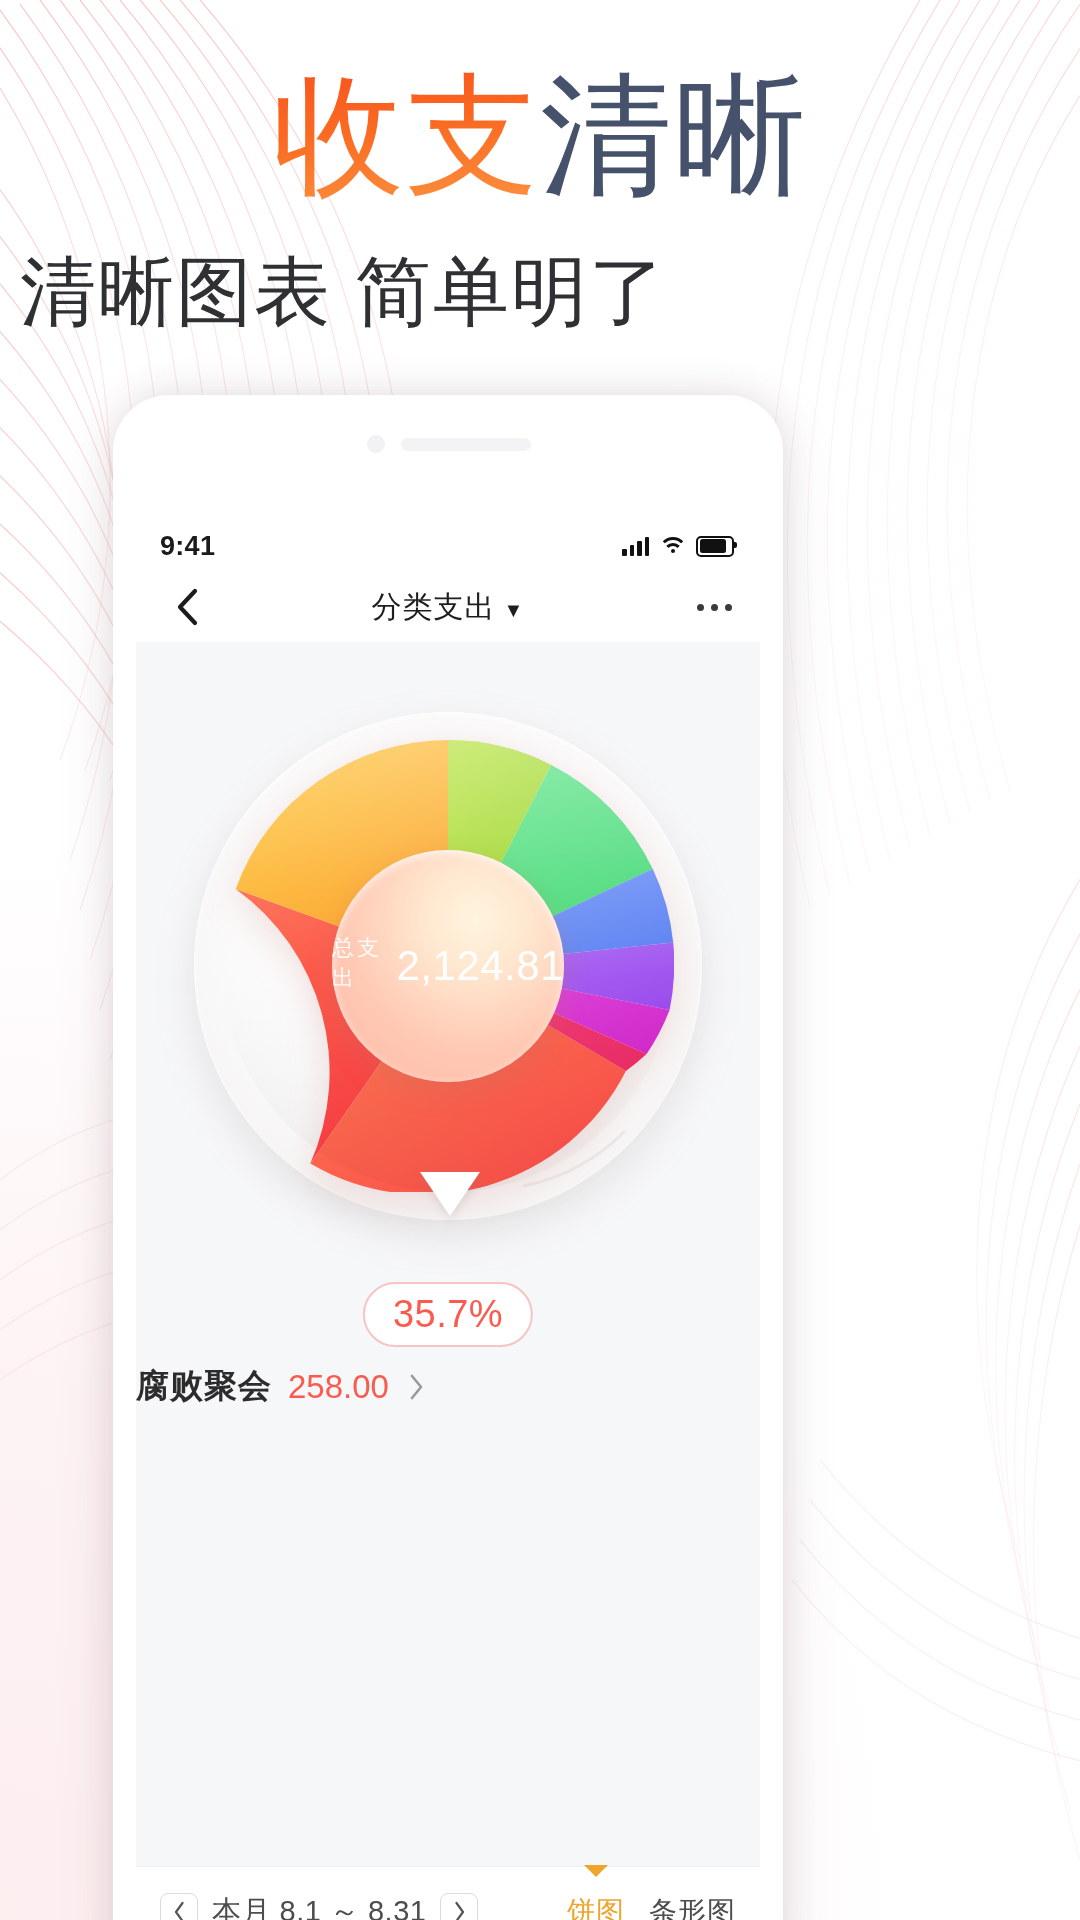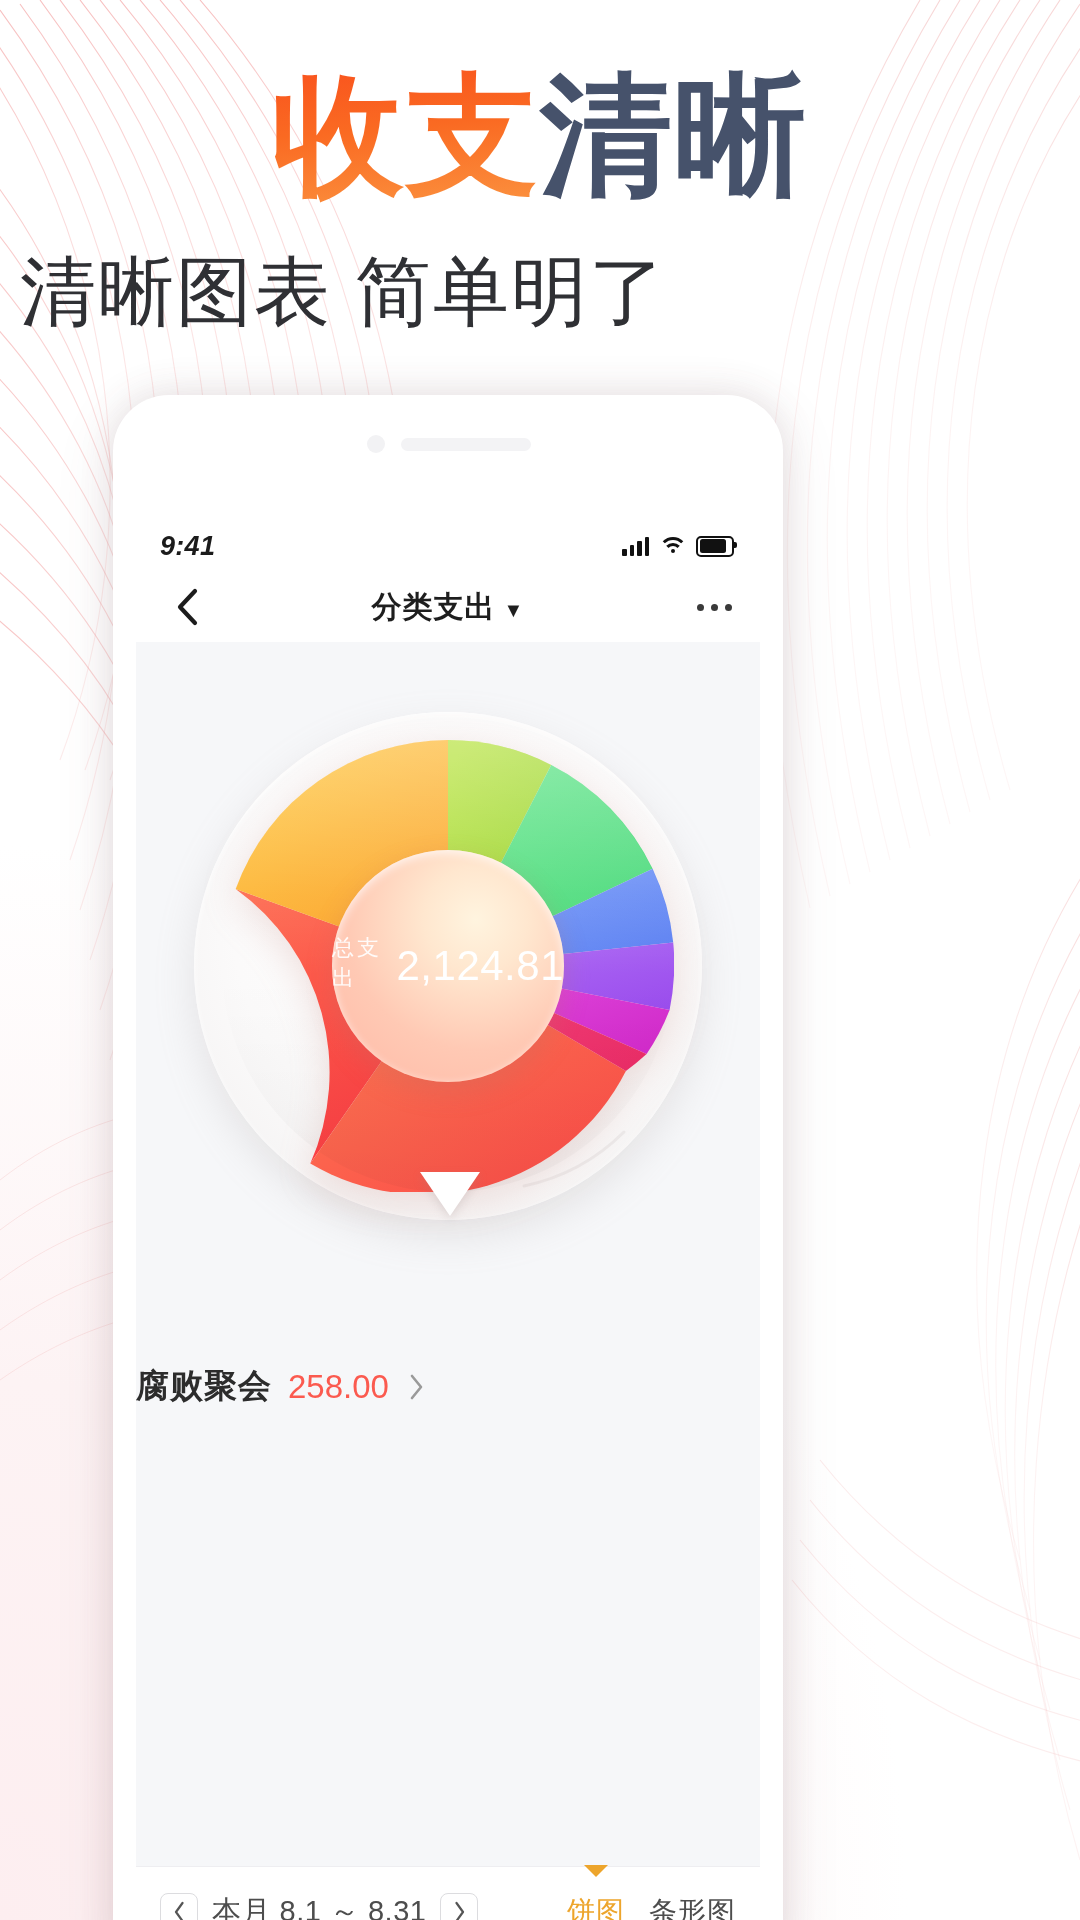--- a/index.html
+++ b/index.html
@@ -14,21 +14,21 @@
       background:
         radial-gradient(120% 80% at 0% 100%, #fdeef0 0%, #fdf3f4 35%, #ffffff 70%),
         radial-gradient(90% 60% at 100% 20%, #fdf0f1 0%, #ffffff 60%),
         linear-gradient(160deg,#ffffff 0%,#fdf6f7 45%,#fbeff1 100%);
   }
   .bg svg{position:absolute;inset:0;width:1080px;height:1920px;}
 
   
   .headline{
     position:absolute;top:62px;left:0;width:1080px;text-align:center;z-index:5;
-    font-size:132px;line-height:1.12;font-weight:700;letter-spacing:2px;
+    font-size:132px;line-height:1.12;font-weight:400;letter-spacing:2px;
     white-space:nowrap;
   }
   .headline .h-orange{
     background:linear-gradient(175deg,#f9511d 0%,#fa6a22 45%,#fb9340 100%);
     -webkit-background-clip:text;background-clip:text;color:transparent;
     -webkit-text-fill-color:transparent;
   }
   .headline .h-dark{color:#46526b;}
   .subtitle{
     position:absolute;top:242px;left:0;width:1080px;text-align:left;z-index:5;
@@ -48,21 +48,21 @@
 
   .screen{
     position:absolute;left:23px;top:125px;width:624px;height:1436px;
     background:#f6f7f9;overflow:hidden;
   }
 
   
   .statusbar{
     position:relative;height:52px;background:#ffffff;
     display:flex;align-items:center;justify-content:space-between;
-    padding:0 26px 0 24px;box-sizing:border-box;font-style:italic;
+    padding:0 26px 0 24px;box-sizing:border-box;
   }
   .sb-time{font-size:27px;font-weight:700;color:#1b1b1b;letter-spacing:.3px;}
   .sb-icons{display:flex;align-items:center;gap:11px;}
   .sig{display:flex;align-items:flex-end;gap:3px;height:19px;}
   .sig i{display:block;width:4.5px;background:#111;border-radius:1px;}
   .sig i:nth-child(1){height:7px;}
   .sig i:nth-child(2){height:11px;}
   .sig i:nth-child(3){height:15px;}
   .sig i:nth-child(4){height:19px;}
   .wifi{width:25px;height:19px;position:relative;}
@@ -79,21 +79,21 @@
 
   
   .navbar{
     position:relative;height:70px;background:#ffffff;
     display:flex;align-items:center;box-sizing:border-box;padding:0 28px;
   }
   .nav-back{width:46px;height:46px;display:flex;align-items:center;justify-content:center;}
   .nav-back svg{display:block;}
   .nav-title{
     position:absolute;left:0;width:624px;text-align:center;
-    font-size:30px;font-weight:700;color:#1e1e1e;letter-spacing:1px;
+    font-size:30px;font-weight:400;color:#1e1e1e;letter-spacing:1px;
     pointer-events:none;
   }
   .nav-title .caret{font-size:20px;margin-left:8px;color:#1e1e1e;}
   .nav-more{margin-left:auto;display:flex;gap:7px;align-items:center;z-index:2;}
   .nav-more span{width:7px;height:7px;border-radius:50%;background:#3a3a3a;display:block;}
 
   
   .content{position:relative;height:1314px;background:#f6f7f9;}
 
   
@@ -370,20 +370,21 @@
         <div class="glossy"></div>
 
         <div class="hub">
           <div class="hub-label">总支出</div>
           <div class="hub-value">2,124.81</div>
         </div>
 
         <div class="pointer"></div>
       </div>
 
+      <div class="pct-pill">35.7%</div>
 
       <div class="cat-row">
         <span class="cat-name">腐败聚会</span>
         <span class="cat-amount">258.00</span>
         <span class="cat-chevron">
           <svg width="16" height="28" viewBox="0 0 16 28">
               <path d="M3 3 L12 14 L3 25" fill="none" stroke="#9a9a9a" stroke-width="2.6" stroke-linecap="round" stroke-linejoin="round"></path>
             </svg>
         </span>
       </div>

